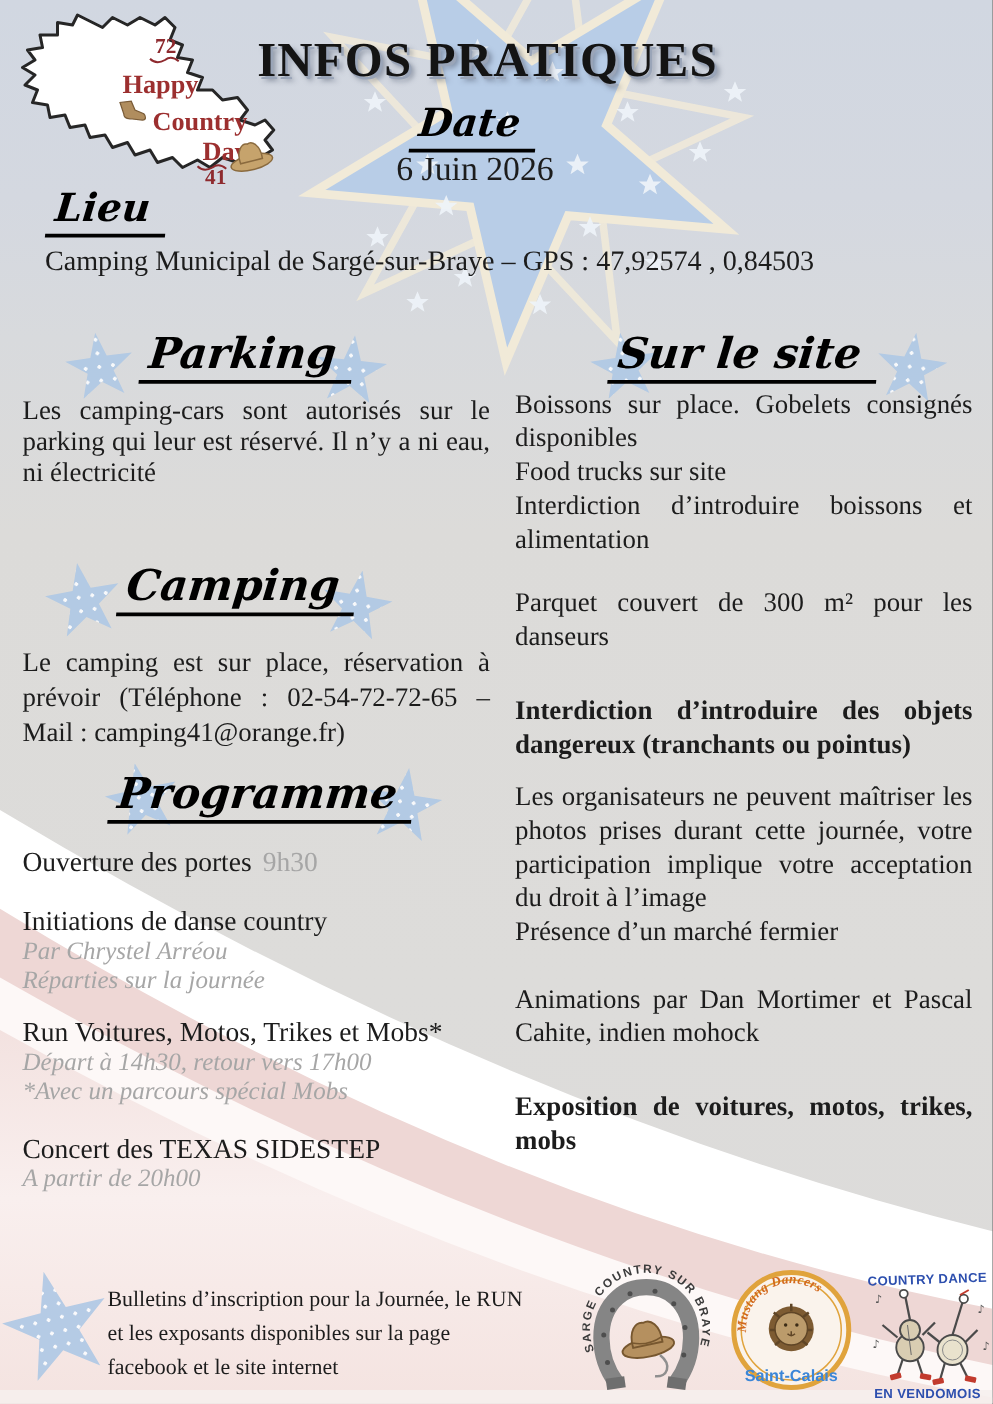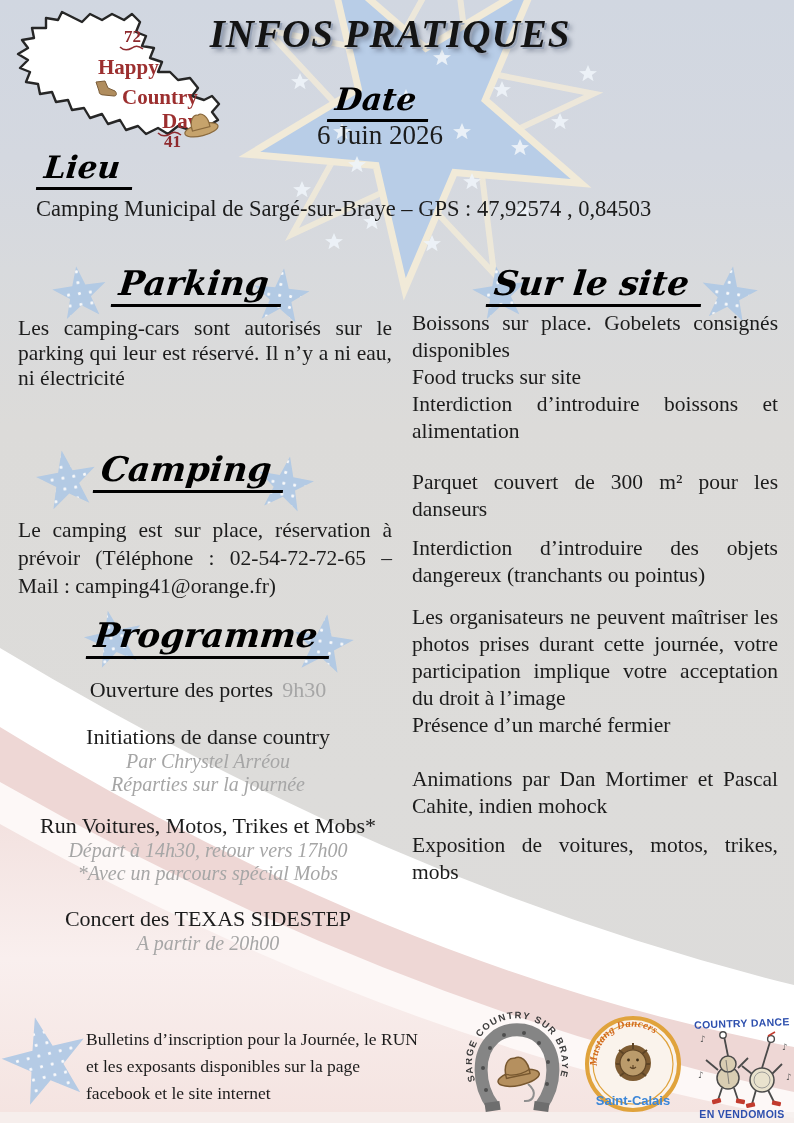--- a/index.html
+++ b/index.html
@@ -39,25 +39,25 @@
   }
   .h-lg { font-size:34px; }
   .h-md { font-size:31px; }
 
   .body-just { text-align:justify; }
   .body-text { font-size:21.5px; color:#1c1c1c; }
 
   .prog-main { font-size:22px; line-height:27px; color:#1c1c1c; }
   .prog-time { color:#a6a6a6; margin-left:9px; }
   .prog-sub  { font-size:20px; line-height:23px; color:#a6a6a6;font-style:italic; }
-  .prog-item { margin-bottom:20px;text-align:center; }
+  .prog-item { margin-bottom:20px; }
   .prog-item.tight { margin-bottom:16px; }
 
   .site-par { margin:0; line-height:27px; }
-  .mt24{margin-top:24px;} .mt27{margin-top:27px;} .mt28{margin-top:12px;} .mt31{margin-top:15px;}
+  .mt24{margin-top:24px;} .mt27{margin-top:27px;} .mt28{margin-top:32px;font-weight:bold;} .mt31{margin-top:15px;}
 
   .footer-note { font-size:17.5px; line-height:27px; color:#1c1c1c; }
 </style>
 </head>
 <body>
 
 <div class="page">
 
   <svg class="bg-svg" viewBox="0 0 794 1123">
     <defs>
@@ -121,21 +121,21 @@
     <text x="110" y="96" font-family="Liberation Serif, serif" font-weight="bold" font-size="21" fill="#9c2f2f">Country</text>
     <text x="150" y="120" font-family="Liberation Serif, serif" font-weight="bold" font-size="21" fill="#9c2f2f">Day</text>
     <path d="M146,125 q5,5 12,1 q5,-4 11,1" fill="none" stroke="#8e2a2e" stroke-width="1.6"></path>
     <text x="152" y="139" font-family="Liberation Serif, serif" font-weight="bold" font-size="17" fill="#8e2a2e">41</text>
     <g transform="translate(188,116) rotate(-14)">
       <ellipse cx="0" cy="6" rx="17" ry="6" fill="#c6a36c" stroke="#8a6a3e" stroke-width="1.2"></ellipse>
       <path d="M-9,5 C-10,-6 -4,-11 0,-9 C4,-11 10,-6 9,5 Z" fill="#c6a36c" stroke="#8a6a3e" stroke-width="1.2"></path>
     </g>
   </svg>
 
-  <div class="abs ctr main-title" style="left:130px;top:11px;width:520px;font-style:italic;">INFOS PRATIQUES</div>
+  <div class="abs ctr main-title" style="left:130px;top:26px;width:520px;">INFOS PRATIQUES</div>
 
   <div class="abs ctr" style="left:260px;top:82px;width:240px;">
     <span class="script-h h-md">Date</span>
   </div>
   <div class="abs ctr" style="left:240px;top:120px;width:280px;font-size:27px;">6 Juin 2026</div>
 
   <div class="abs" style="left:38px;top:150px;">
     <span class="script-h h-md">Lieu</span>
   </div>
   <div class="abs" style="left:36px;top:196px;width:745px;font-size:22.5px;">Camping Municipal de Sargé-sur-Braye – GPS : 47,92574  ,  0,84503</div>

